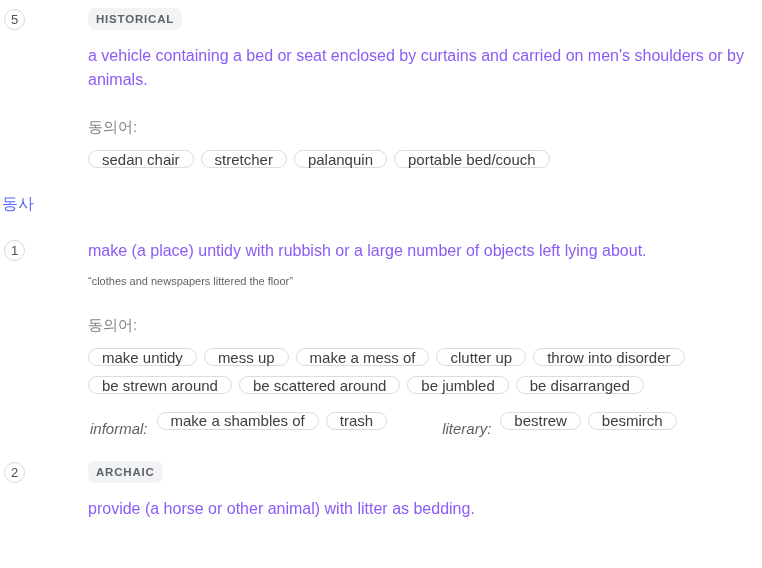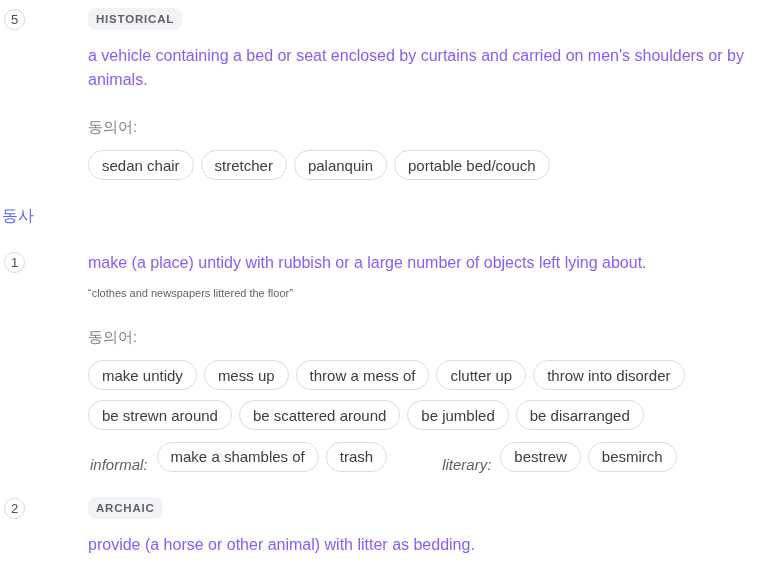--- a/index.html
+++ b/index.html
@@ -30,21 +30,21 @@
   .badge + .definition { margin-top: 14px; }
   .example { margin-top: 10px; font-size: 11px; line-height: 17px; color: #5f6368; }
   .syn-label { margin-top: 26px; font-size: 15px; color: #7e848a; }
   .chip-row {
     display: flex; flex-wrap: wrap; align-items: center;
     column-gap: 7px; row-gap: 10px; margin-top: 13px;
   }
   .chip-row + .chip-row { margin-top: 10px; }
   .chip {
     display: inline-flex; align-items: center;
-    height: 30px; padding: 0 13px;
+    height: 18px; padding: 0 13px;
     border: 1px solid #dadce0; border-radius: 16px;
     background: #fff; font-size: 15px; color: #3c4043;
     white-space: nowrap; cursor: pointer;
   }
   .register-label {
     font-style: italic; color: #5f6368; font-size: 15px;
     margin: 16px 2px 0 2px;
   }
   .register-label.second { margin-left: 48px; }
   .pos-heading {
@@ -80,21 +80,21 @@
     <div class="gutter">
       <div class="num">1</div>
     </div>
     <div class="content">
       <p class="definition">make (a place) untidy with rubbish or a large number of objects left lying about.</p>
       <div class="example">“clothes and newspapers littered the floor”</div>
       <div class="syn-label">동의어:</div>
       <div class="chip-row">
         <span class="chip">make untidy</span>
         <span class="chip">mess up</span>
-        <span class="chip">throw a mess of</span>
+        <span class="chip">make a mess of</span>
         <span class="chip">clutter up</span>
         <span class="chip">throw into disorder</span>
       </div>
       <div class="chip-row">
         <span class="chip">be strewn around</span>
         <span class="chip">be scattered around</span>
         <span class="chip">be jumbled</span>
         <span class="chip">be disarranged</span>
       </div>
       <div class="chip-row">

